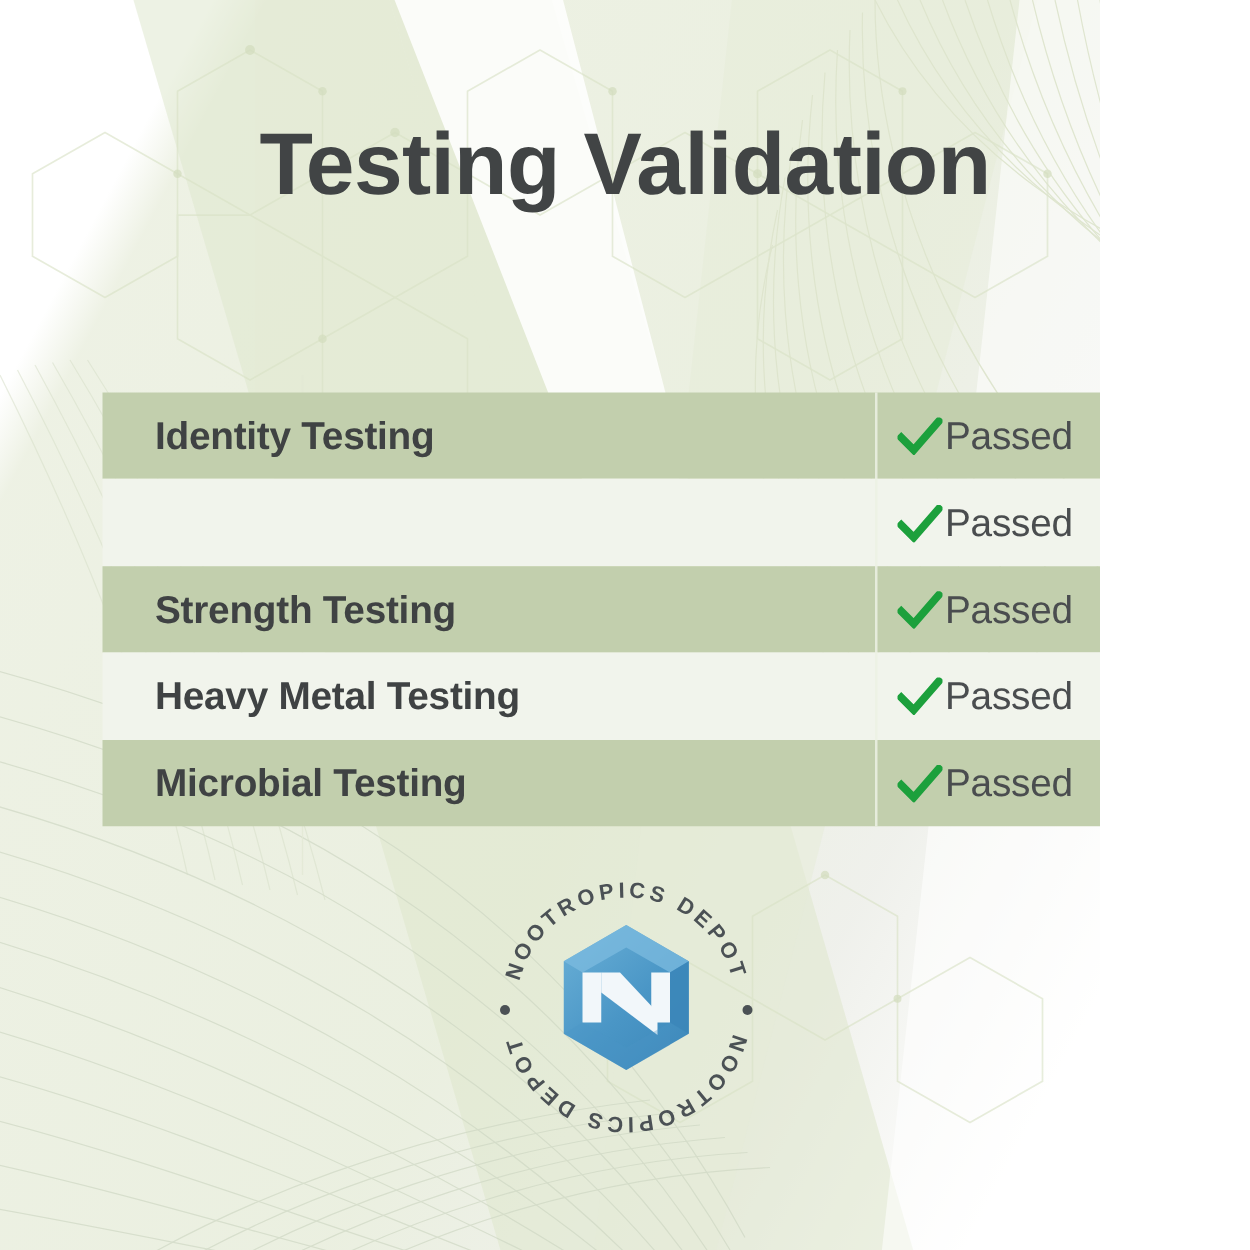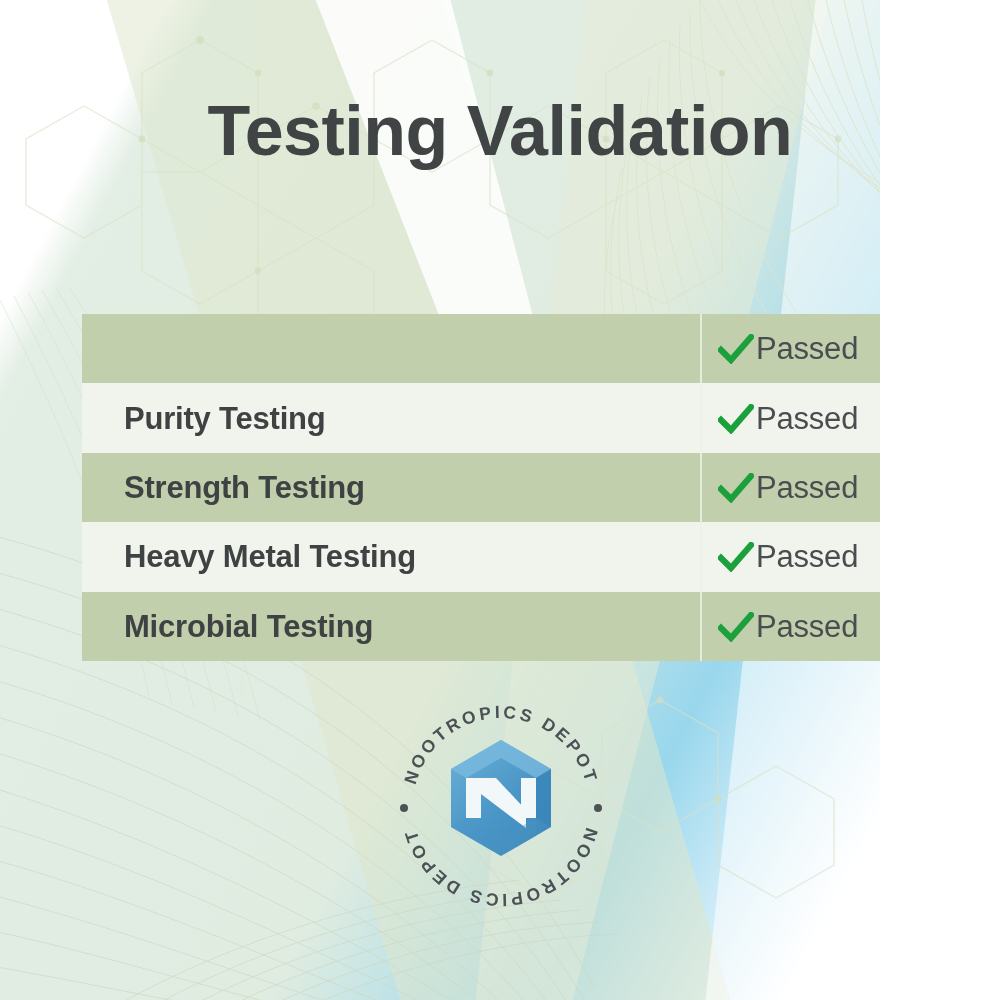--- a/index.html
+++ b/index.html
@@ -5,21 +5,21 @@
   html, body {
     margin: 0;
     padding: 0;
     background: #ffffff;
   }
   #canvas {
     position: relative;
     width: 880px;
     height: 1000px;
     overflow: hidden;
-    background: #0ea5e9;
+    background: #e5e5e5;
     font-family: "Liberation Sans", sans-serif;
   }
 
   
   .bg-layer {
     position: absolute;
     inset: 0;
     width: 1000px;
     height: 1000px;
     pointer-events: none;
@@ -252,30 +252,30 @@
       <path d="M242,300 L242,700"></path>
     </g>
   </svg>
 
   <div id="page-title">Testing Validation</div>
 
 
   <div id="results-table">
 
     <div class="result-row shade-green">
+      <span class="row-label">Identity Testing</span>
       <span class="row-status">
         <svg class="check-icon" viewBox="0 0 36 30">
           <path d="M3 16 L13 26 L33 3" fill="none" stroke="#1ca03c" stroke-width="6.2" stroke-linecap="square" stroke-linejoin="miter"></path>
         </svg>
         <span class="status-text">Passed</span>
       </span>
     </div>
 
     <div class="result-row shade-light">
-      <span class="row-label">Purity Testing</span>
       <span class="row-status">
         <svg class="check-icon" viewBox="0 0 36 30">
           <path d="M3 16 L13 26 L33 3" fill="none" stroke="#1ca03c" stroke-width="6.2" stroke-linecap="square" stroke-linejoin="miter"></path>
         </svg>
         <span class="status-text">Passed</span>
       </span>
     </div>
 
     <div class="result-row shade-green">
       <span class="row-label">Strength Testing</span>

